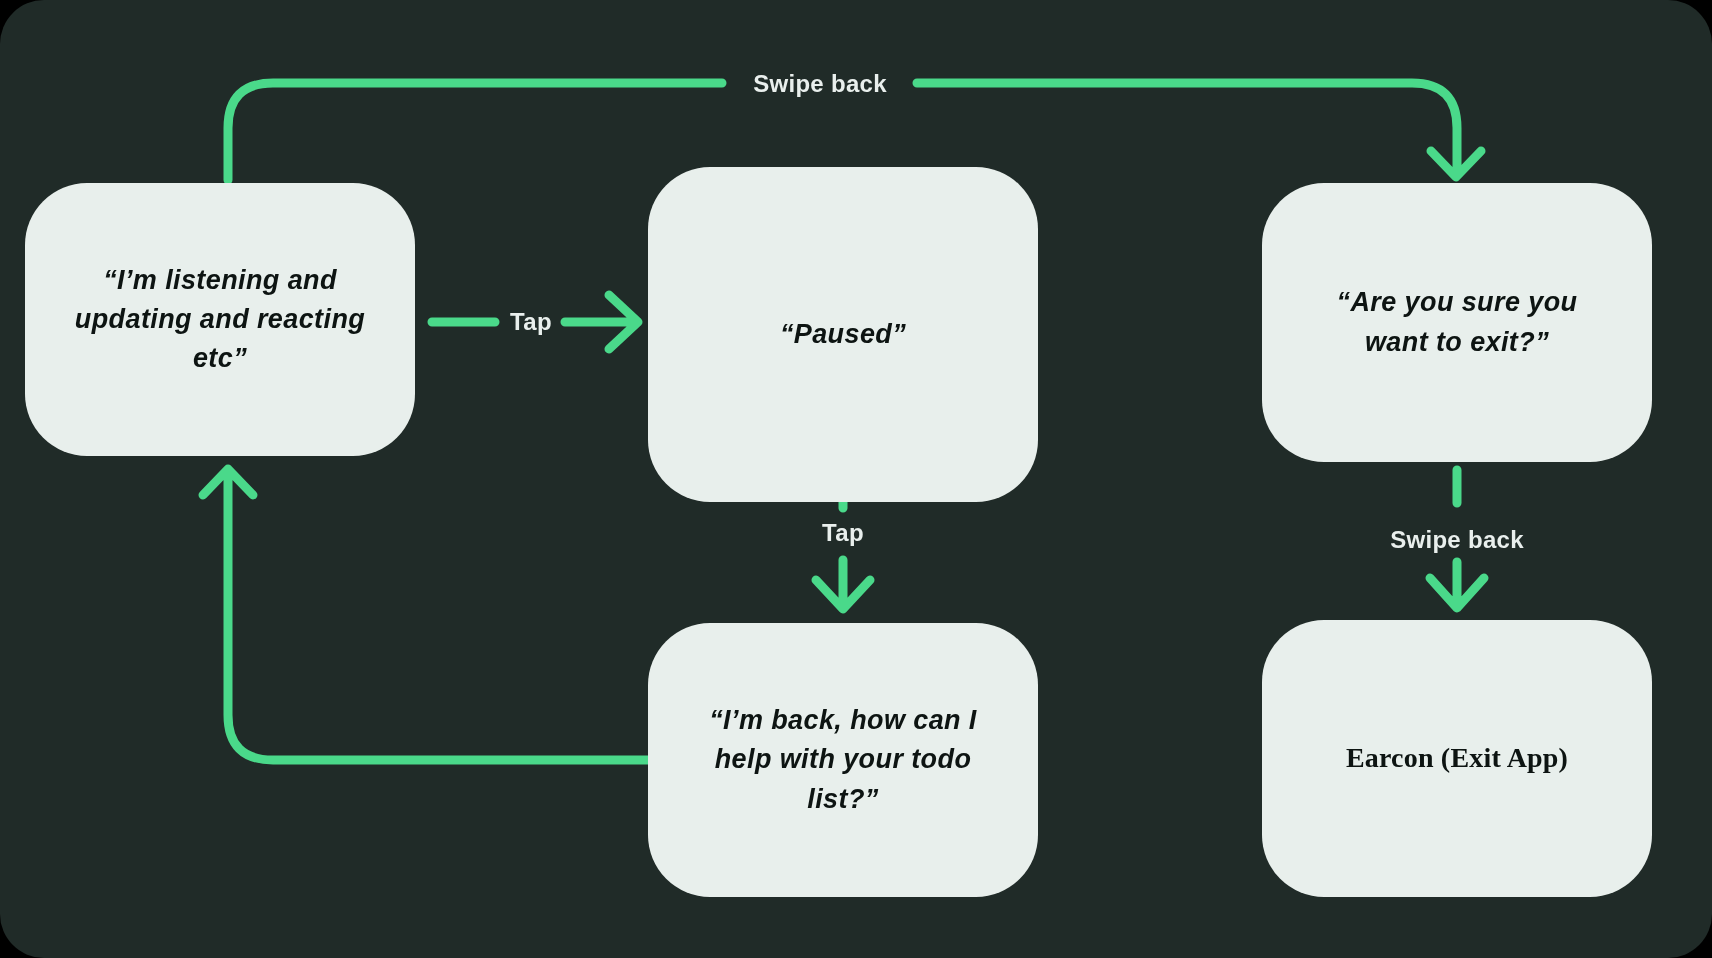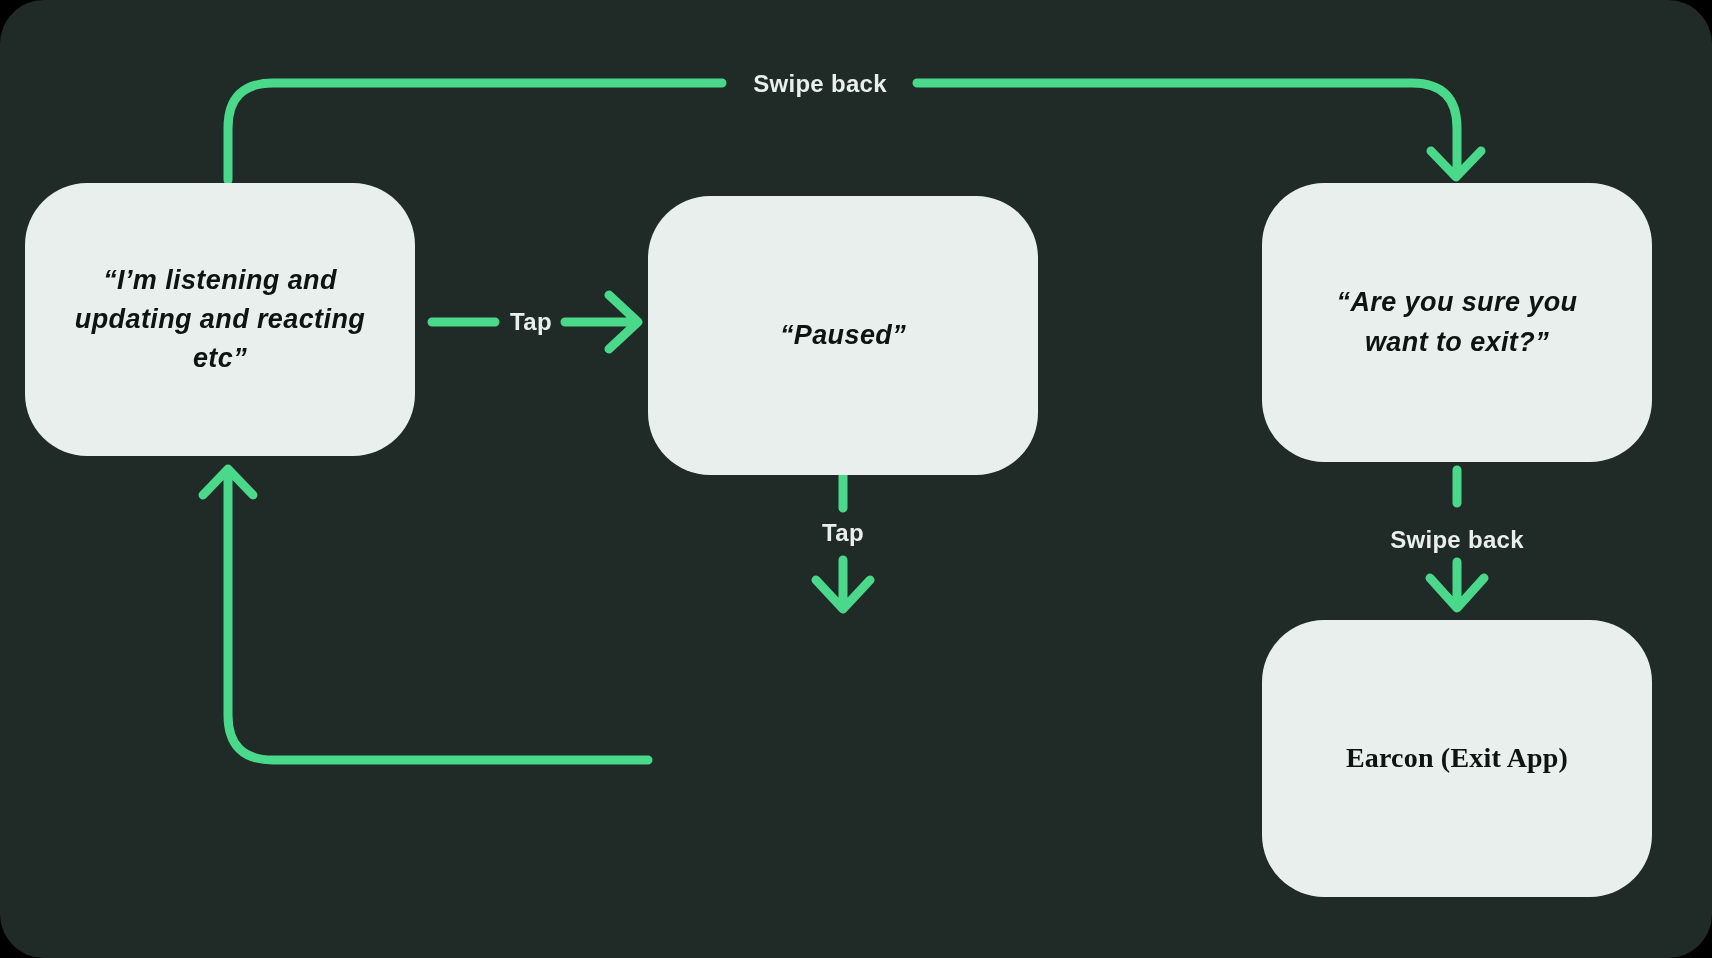--- a/index.html
+++ b/index.html
@@ -54,21 +54,21 @@
     letter-spacing: 0.4px;
     color: #0D1412;
     white-space: pre-line;
   }
   .node-text.upright {
     font-style: normal;
     font-size: 28px;
     letter-spacing: 0.2px;
   }
   #node-listening    { left: 25px;   top: 183px; width: 390px; height: 273px; }
-  #node-paused       { left: 648px;  top: 196px; width: 390px; height: 279px; }
+  #node-paused       { left: 648px;  top: 167px; width: 390px; height: 335px; }
   #node-exit-confirm { left: 1262px; top: 183px; width: 390px; height: 279px; }
   #node-back         { left: 648px;  top: 623px; width: 390px; height: 274px; }
   #node-earcon       { left: 1262px; top: 620px; width: 390px; height: 277px; font-family: Liberation Serif, serif; }
   .edge-label {
     position: absolute;
     transform: translate(-50%, -50%);
     font-weight: bold;
     font-size: 24px;
     letter-spacing: 0.3px;
     color: #E9EFED;
@@ -106,20 +106,25 @@
 
   <div class="node" id="node-paused">
     <span class="node-text">“Paused”</span>
   </div>
 
   <div class="node" id="node-exit-confirm">
     <span class="node-text">“Are you sure you
 want to exit?”</span>
   </div>
 
+  <div class="node" id="node-back">
+    <span class="node-text">“I’m back, how can I
+help with your todo
+list?”</span>
+  </div>
 
   <div class="node" id="node-earcon">
     <span class="node-text upright">Earcon (Exit App)</span>
   </div>
 
   <div class="edge-label" id="lbl-swipe-back-top">Swipe back</div>
   <div class="edge-label" id="lbl-tap-horizontal">Tap</div>
   <div class="edge-label" id="lbl-tap-vertical">Tap</div>
   <div class="edge-label" id="lbl-swipe-back-right">Swipe back</div>
 </div>

